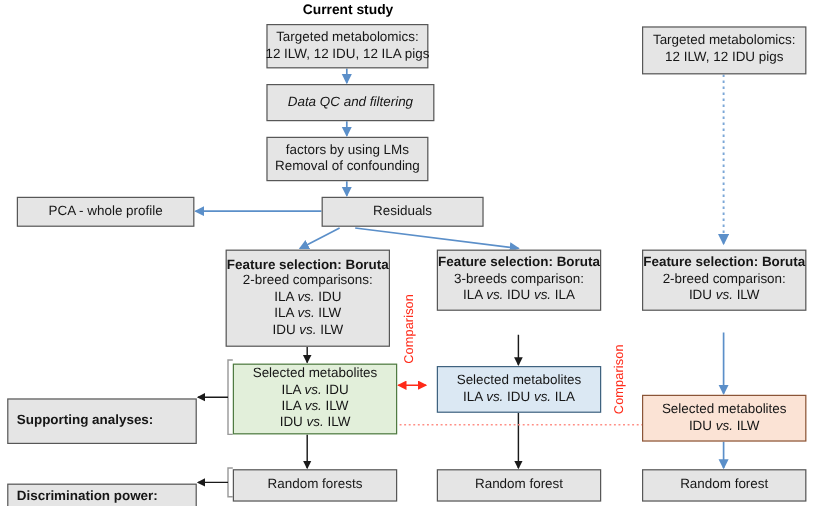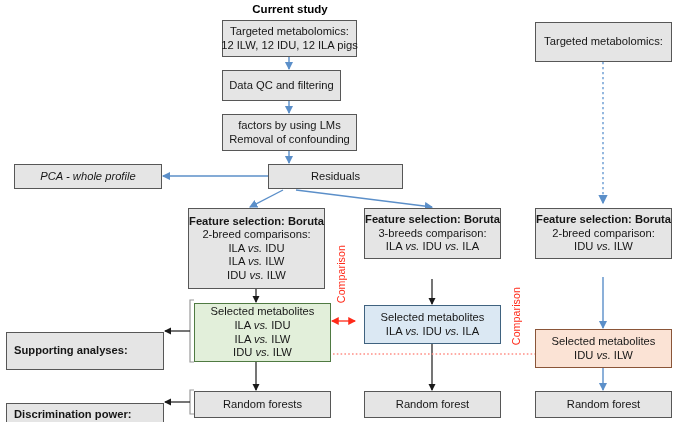--- a/index.html
+++ b/index.html
@@ -171,34 +171,34 @@
   </svg>
 
   <div class="hdr" style="left:230px; top:3px; width:120px;">Current study</div>
   <div class="hdr" style="left:545px; top:3px; width:118px;margin-top:45px;">2016 study</div>
 
   <div class="node" style="left:222px; top:20px; width:135px; height:37px;">
     <span class="ln">Targeted metabolomics:</span>
     <span class="ln">12 ILW, 12 IDU, 12 ILA pigs</span>
   </div>
 
-  <div class="node" style="left:222px; top:70px; width:119px; height:31px;">
+  <div class="node" style="left:222px; top:70px; width:140px; height:31px;font-style:italic;">
     <span class="ln">Data QC and filtering</span>
   </div>
 
   <div class="node" style="left:222px; top:114px; width:135px; height:37px;">
     <span class="ln">factors by using LMs</span>
     <span class="ln">Removal of confounding</span>
   </div>
 
   <div class="node" style="left:268px; top:164px; width:135px; height:25px;">
     <span class="ln">Residuals</span>
   </div>
 
-  <div class="node" style="left:14px; top:164px; width:148px; height:25px;font-style:italic;">
+  <div class="node" style="left:14px; top:164px; width:148px; height:25px;">
     <span class="ln">PCA - whole profile</span>
   </div>
 
   <div class="node" style="left:188px; top:208px; width:137px; height:81px;">
     <span class="ln bold">Feature selection: Boruta</span>
     <span class="ln">2-breed comparisons:</span>
     <span class="ln">ILA <i class="vs">vs.</i> IDU</span>
     <span class="ln">ILA <i class="vs">vs.</i> ILW</span>
     <span class="ln">IDU <i class="vs">vs.</i> ILW</span>
   </div>
@@ -248,18 +248,19 @@
   <div class="node" style="left:364px; top:391px; width:137px; height:27px;">
     <span class="ln">Random forest</span>
   </div>
 
   <div class="node" style="left:535px; top:391px; width:137px; height:27px;">
     <span class="ln">Random forest</span>
   </div>
 
   <div class="node" style="left:535px; top:22px; width:137px; height:40px;">
     <span class="ln">Targeted metabolomics:</span>
+    <span class="ln">12 ILW, 12 IDU pigs</span>
   </div>
 
   <div class="cmp-label" style="left:335px; top:245px;">Comparison</div>
   <div class="cmp-label" style="left:510px; top:287px;">Comparison</div>
 
 </div>
 
 </body></html>

